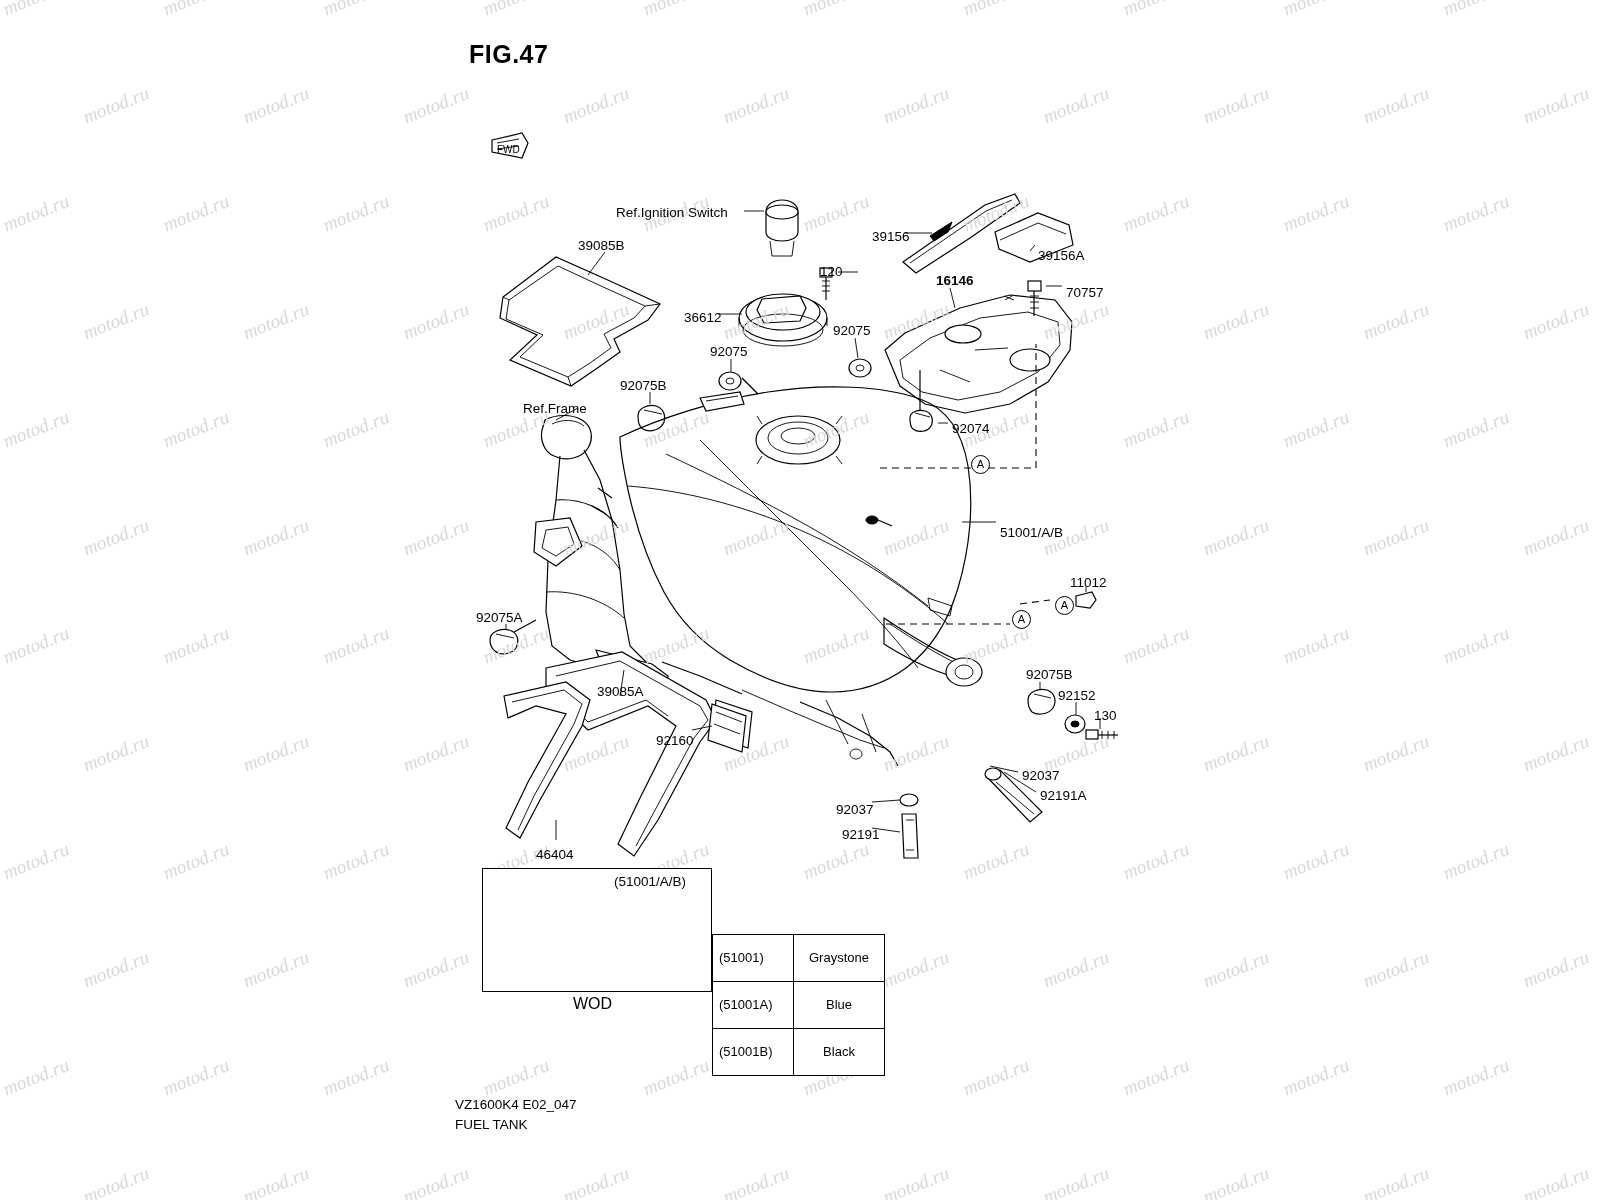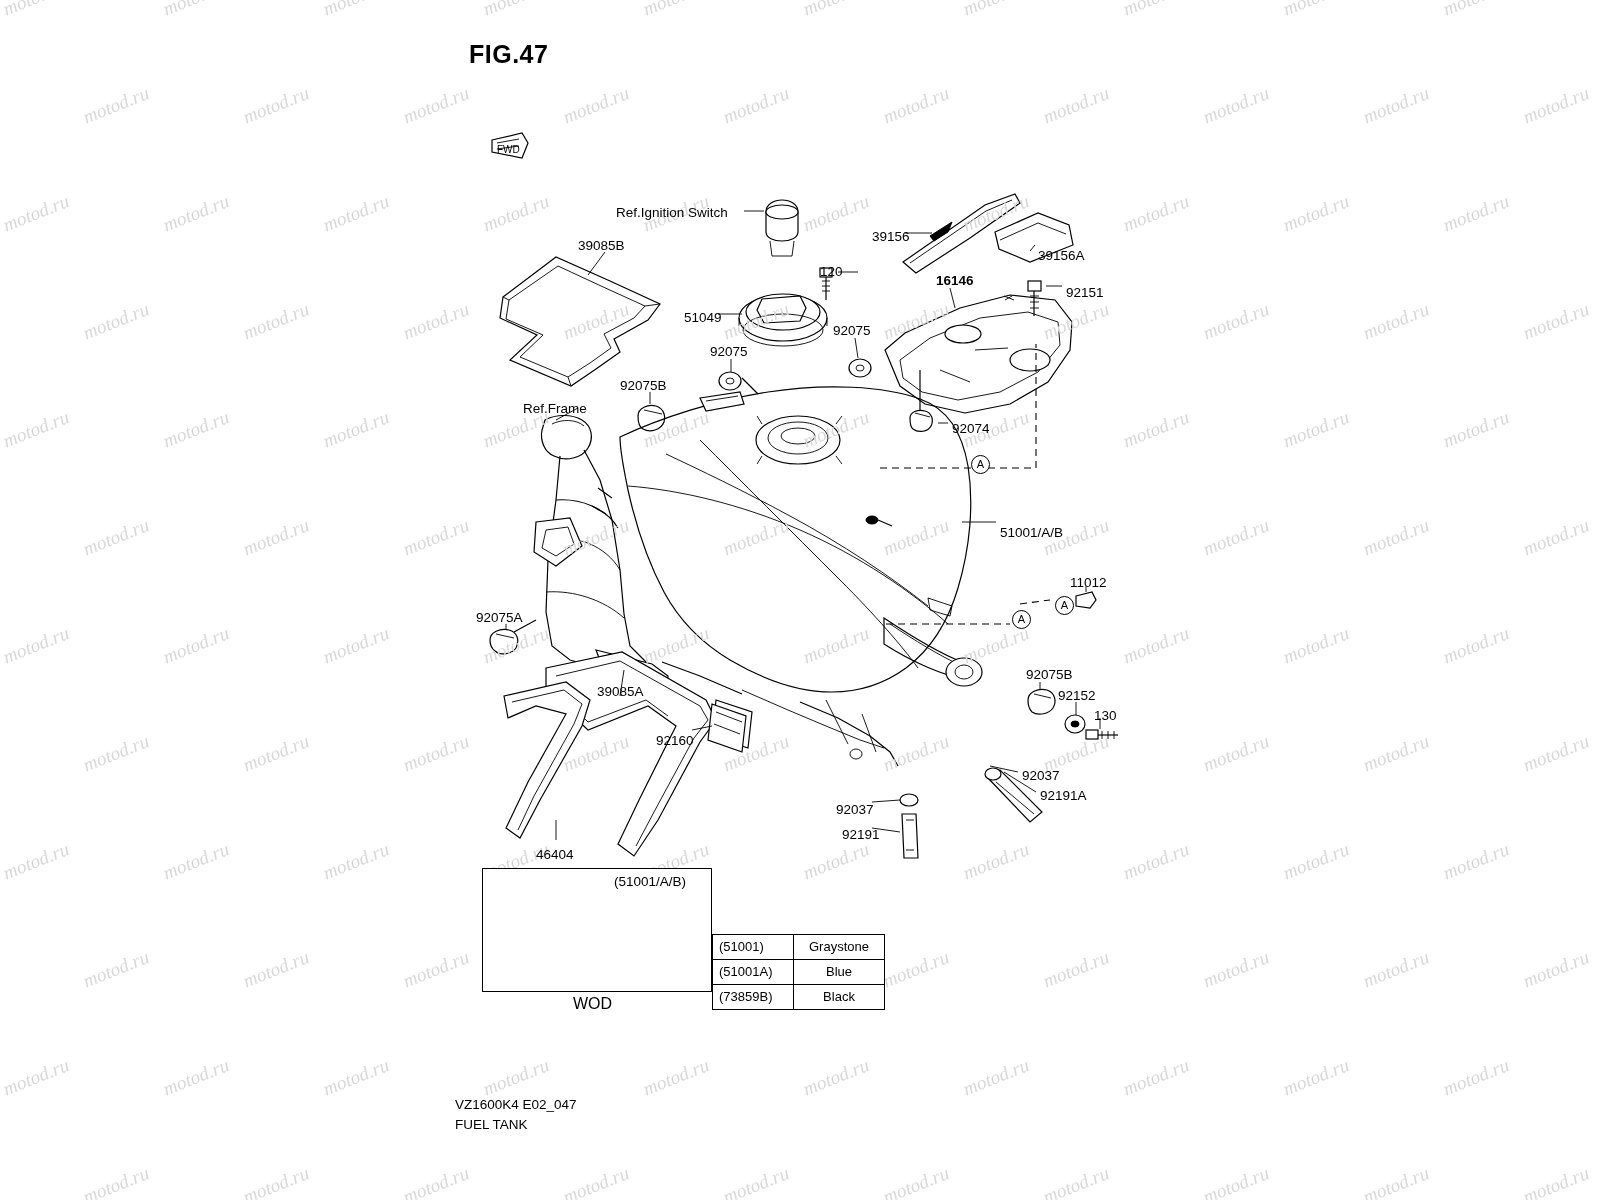--- a/index.html
+++ b/index.html
@@ -63,21 +63,21 @@
     position: absolute;
     left: 712px;
     top: 934px;
     border-collapse: collapse;
     font-size: 13px;
     background: #fff;
     z-index: 10;
   }
   #legend td {
     border: 1px solid #000;
-    padding: 3px 6px;
+    padding: 14px 6px;
     height: 18px;
     line-height: 18px;
   }
   #legend td.code { width: 68px; }
   #legend td.name { width: 78px; text-align: center; }
   
   #wod-box {
     position: absolute;
     left: 482px;
     top: 868px;
@@ -477,30 +477,30 @@
       <ellipse class="ln-thin" cx="686" cy="973" rx="5" ry="4"></ellipse>
     </g>
   </svg>
 
   <div class="circ-a" style="left:971px; top:455px;">A</div>
   <div class="circ-a" style="left:1012px; top:610px;">A</div>
   <div class="circ-a" style="left:1055px; top:596px;">A</div>
 
   <div class="lbl" style="left:616px; top:205px;">Ref.Ignition Switch</div>
   <div class="lbl" style="left:578px; top:238px;">39085B</div>
-  <div class="lbl" style="left:684px; top:310px;">51049</div>
+  <div class="lbl" style="left:684px; top:310px;">36612</div>
   <div class="lbl" style="left:820px; top:264px;">120</div>
   <div class="lbl" style="left:833px; top:323px;">92075</div>
   <div class="lbl" style="left:710px; top:344px;">92075</div>
   <div class="lbl" style="left:620px; top:378px;">92075B</div>
   <div class="lbl" style="left:523px; top:401px;">Ref.Frame</div>
   <div class="lbl" style="left:872px; top:229px;">39156</div>
   <div class="lbl" style="left:1038px; top:248px;">39156A</div>
   <div class="lbl" style="left:936px; top:273px;font-weight:bold;">16146</div>
-  <div class="lbl" style="left:1066px; top:285px;">92151</div>
+  <div class="lbl" style="left:1066px; top:285px;">70757</div>
   <div class="lbl" style="left:952px; top:421px;">92074</div>
   <div class="lbl" style="left:1000px; top:525px;">51001/A/B</div>
   <div class="lbl" style="left:1070px; top:575px;">11012</div>
   <div class="lbl" style="left:476px; top:610px;">92075A</div>
   <div class="lbl" style="left:1026px; top:667px;">92075B</div>
   <div class="lbl" style="left:1058px; top:688px;">92152</div>
   <div class="lbl" style="left:1094px; top:708px;">130</div>
   <div class="lbl" style="left:597px; top:684px;">39085A</div>
   <div class="lbl" style="left:656px; top:733px;">92160</div>
   <div class="lbl" style="left:1022px; top:768px;">92037</div>
@@ -517,21 +517,21 @@
     <tbody>
       <tr>
         <td class="code">(51001)</td>
         <td class="name">Graystone</td>
       </tr>
       <tr>
         <td class="code">(51001A)</td>
         <td class="name">Blue</td>
       </tr>
       <tr>
-        <td class="code">(73859B)</td>
+        <td class="code">(51001B)</td>
         <td class="name">Black</td>
       </tr>
     </tbody>
   </table>
 
   <div id="footer">
     <div>VZ1600K4 E02_047</div>
     <div>FUEL TANK</div>
   </div>
 

